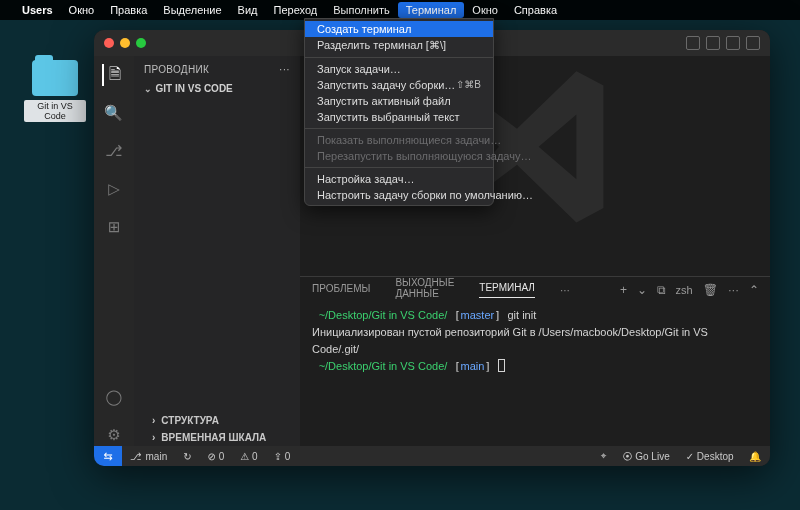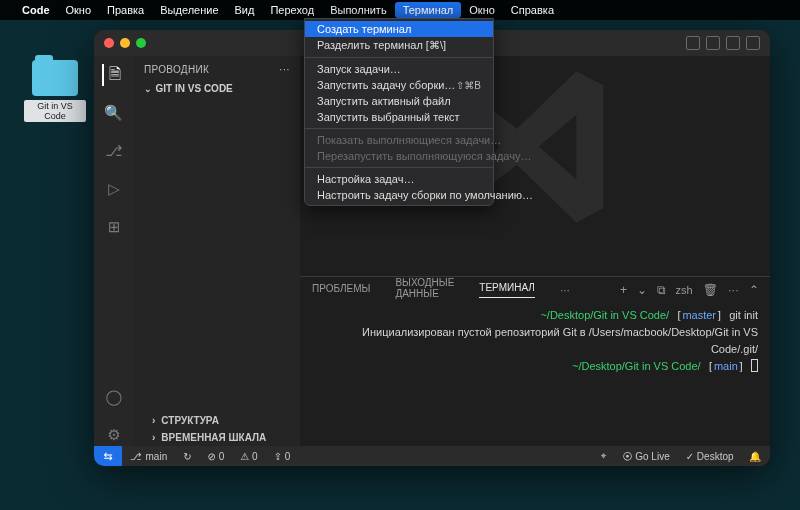--- a/index.html
+++ b/index.html
@@ -7,21 +7,21 @@
 
   
   .menubar { height:20px; background:rgba(0,0,0,0.85); display:flex; align-items:center; padding:0 8px; gap:0; color:#fff; font-size:11px; }
   .menubar .apple { font-size:13px; margin-right:6px; line-height:1; }
   .menubar .item { padding:2px 8px; border-radius:3px; cursor:default; }
   .menubar .item.bold { font-weight:600; }
   .menubar .item.active { background:#1e6fe8; color:#fff; }
 
   
   .dropdown { position:absolute; top:18px; left:304px; width:190px; background:#2a2a2c; border:1px solid #444; border-radius:0 0 6px 6px; box-shadow:0 6px 20px rgba(0,0,0,.6); z-index:100; padding:2px 0; font-size:11px; }
-  .dropdown .mi { display:flex; justify-content:space-between; align-items:center; padding:2px 12px; color:#ddd; white-space:nowrap; }
+  .dropdown .mi { display:flex; justify-content:space-between; padding:2px 12px; color:#ddd; white-space:nowrap; }
   .dropdown .mi.disabled { color:#6b6b6d; }
   .dropdown .mi.hl { background:#1e6fe8; color:#fff; }
   .dropdown .sep { height:1px; background:#444; margin:3px 0; }
   .dropdown .short { font-size:10px; color:#bbb; }
 
   
   .desk-folder { position:absolute; top:60px; left:24px; width:62px; text-align:center; }
   .desk-folder .icon { width:46px; height:36px; margin:0 auto 4px; background:#5cc6e6; border-radius:4px; position:relative; }
   .desk-folder .icon:before { content:""; position:absolute; top:-5px; left:3px; width:18px; height:7px; background:#5cc6e6; border-radius:3px 3px 0 0; }
   .desk-folder .label { background:#dfe3e6; color:#1a1a1a; font-size:9px; padding:1px 3px; border-radius:2px; display:inline-block; }
@@ -54,37 +54,37 @@
   .vslogo { position:absolute; top:50%; left:50%; transform:translate(-50%,-60%); opacity:.07; }
   .vslogo svg { width:180px; height:180px; fill:#e0e0e0; }
 
   .panel { height:170px; border-top:1px solid #3a3a3a; display:flex; flex-direction:column; background:#1e1e1e; }
   .panel-tabs { height:26px; display:flex; align-items:center; padding:0 12px; gap:25px; font-size:10px; color:#9a9a9a; text-transform:uppercase; }
   .panel-tabs .tab { padding-bottom:4px; cursor:pointer; }
   .panel-tabs .tab.active { color:#e6e6e6; border-bottom:1px solid #e6e6e6; }
   .panel-tabs .spacer { flex:1; }
   .panel-tabs .right { display:flex; align-items:center; gap:10px; color:#9a9a9a; text-transform:none; font-size:11px; }
   .panel-tabs .right .glyph { font-size:12px; }
-  .term { flex:1; padding:4px 12px 8px; font-family: Menlo, Consolas, monospace; font-size:11px; line-height:1.55; color:#d4d4d4; white-space:pre-wrap; overflow:hidden;text-align:right; }
+  .term { flex:1; padding:4px 12px 8px; font-family: Menlo, Consolas, monospace; font-size:11px; line-height:1.55; color:#d4d4d4; white-space:pre-wrap; overflow:hidden; }
   .term .pr-apple { color:#d360e6; }
   .term .pr-path { color:#3bd16f; }
   .term .pr-br { color:#6aa8ff; }
   .term .cursor { display:inline-block; width:7px; height:13px; border:1px solid #d4d4d4; vertical-align:-2px; }
 
   .statusbar { height:20px; background:#2b2b2b; display:flex; align-items:center; font-size:10px; color:#c9c9c9; }
   .statusbar .remote { width:28px; height:100%; background:#1e6fe8; display:flex; align-items:center; justify-content:center; color:#fff; font-size:11px; }
   .statusbar .seg { padding:0 8px; display:flex; align-items:center; gap:4px; }
   .statusbar .spacer { flex:1; }
 </style>
 </head>
 <body>
 
 <div class="menubar">
   <span class="apple"></span>
-  <span class="item bold">Code</span>
+  <span class="item bold">Users</span>
   <span class="item">Окно</span>
   <span class="item">Правка</span>
   <span class="item">Выделение</span>
   <span class="item">Вид</span>
   <span class="item">Переход</span>
   <span class="item">Выполнить</span>
   <span class="item active">Терминал</span>
   <span class="item">Окно</span>
   <span class="item">Справка</span>
 </div>

